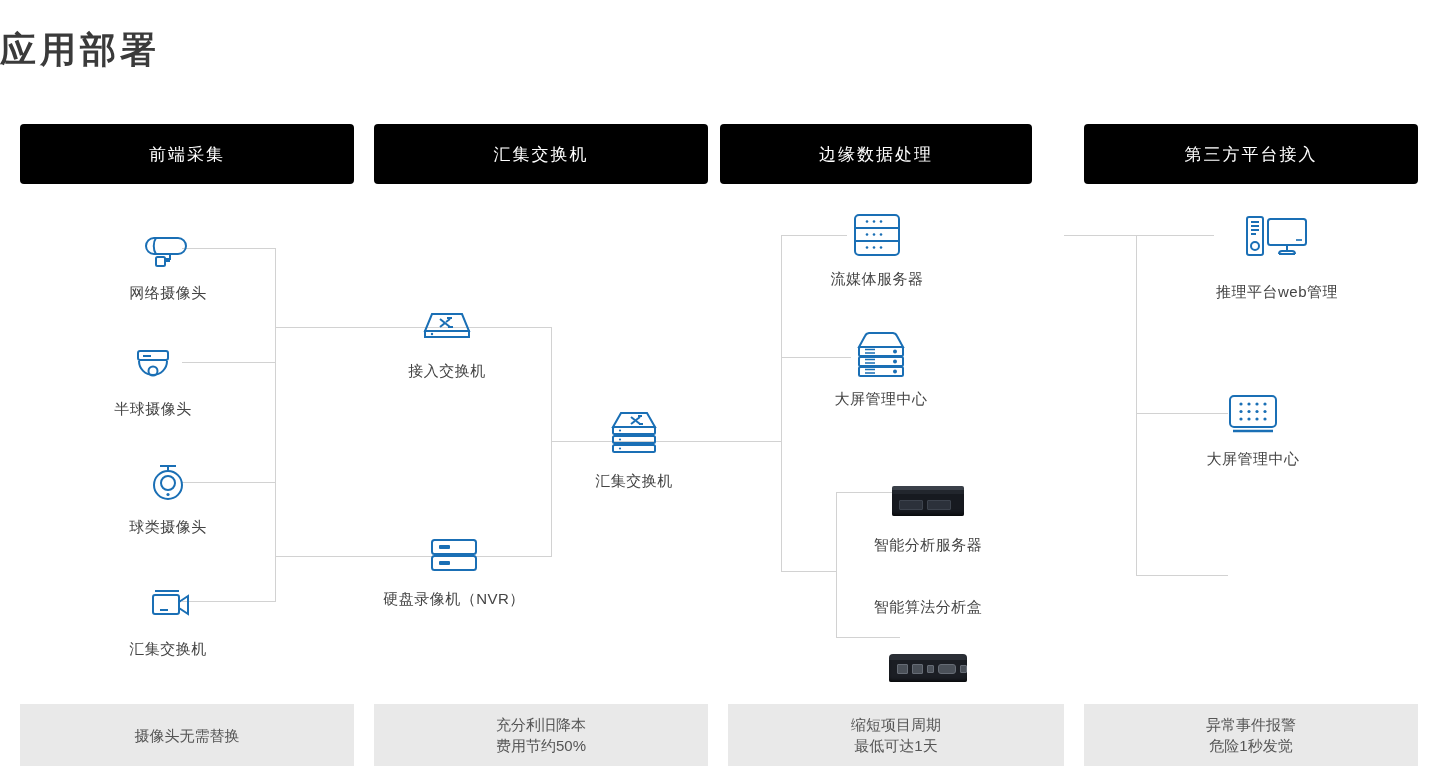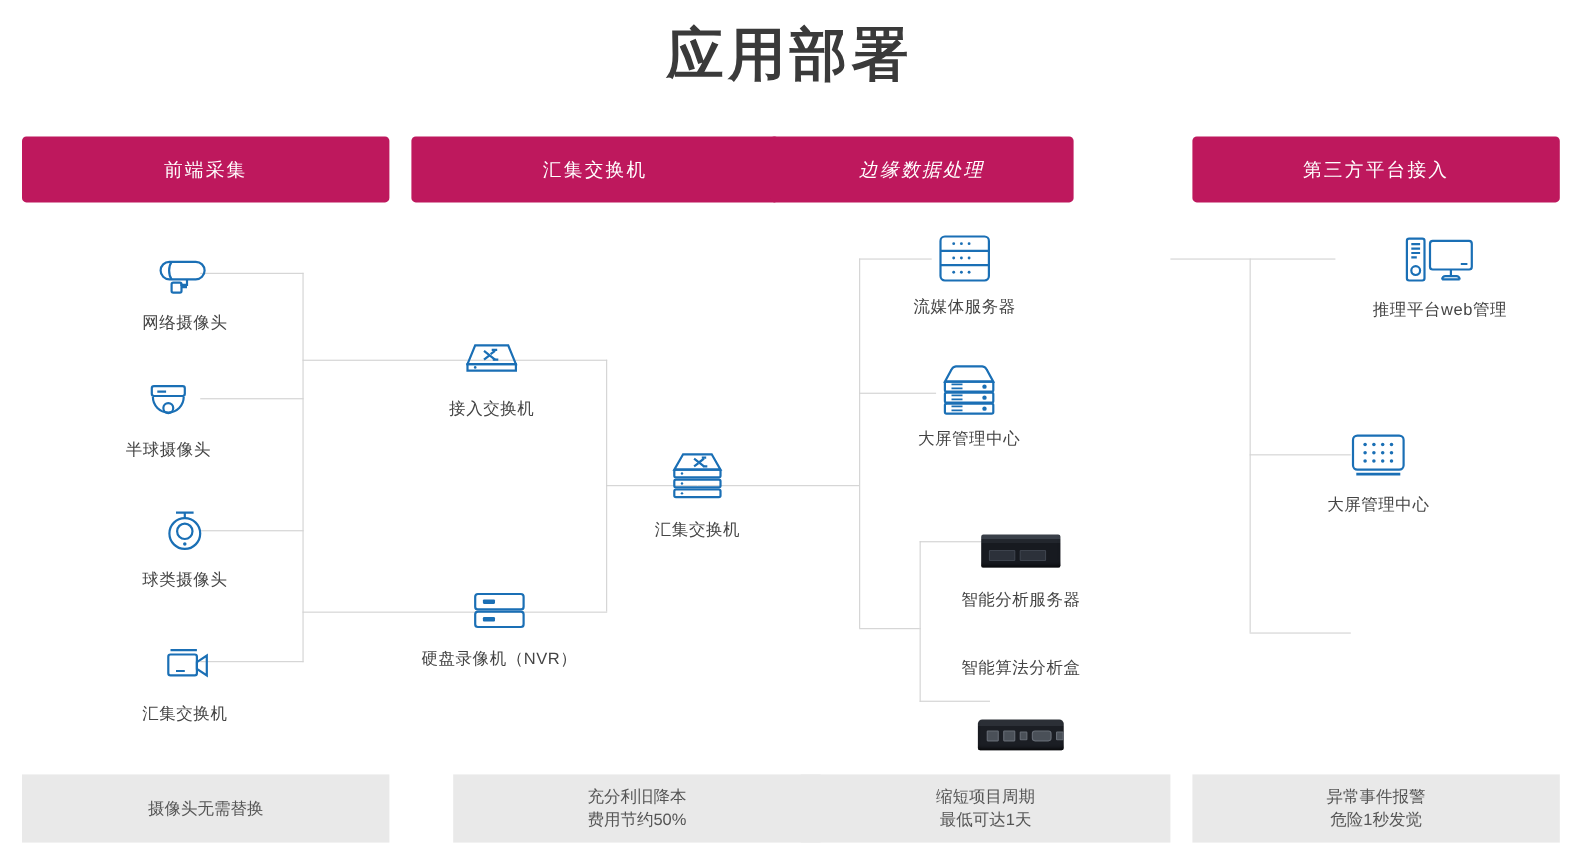--- a/index.html
+++ b/index.html
@@ -8,29 +8,29 @@
     background:#ffffff;
     font-family:"Liberation Sans","DejaVu Sans",sans-serif;
     color:#3f3f3f;
     overflow:hidden;
   }
   #stage{position:relative;width:1436px;height:782px;}
 
   
   .page-title{
     position:absolute;left:0;top:14px;width:1436px;
-    text-align:center;
-    font-size:52px;font-weight:bold;color:#3a3a3a;
+    text-align:left;
+    font-size:36px;font-weight:bold;color:#3a3a3a;
     letter-spacing:4px;line-height:72px;
   }
 
   
   .col-header{
     position:absolute;top:124px;height:60px;
-    background:#be185d;border-radius:4px;
+    background:#000000;border-radius:4px;
     color:#ffffff;font-size:17px;letter-spacing:2px;
     display:flex;align-items:center;justify-content:center;
   }
 
   
   .col-footer{
     position:absolute;top:704px;height:62px;
     background:#e9e9e9;
     color:#555;font-size:15px;line-height:21px;
     display:flex;flex-direction:column;align-items:center;justify-content:center;
@@ -92,21 +92,21 @@
 </style>
 </head>
 <body>
 
 <div id="stage">
 
   <div class="page-title">应用部署</div>
 
   <div class="col-header" style="left:20px;width:334px;">前端采集</div>
   <div class="col-header" style="left:374px;width:334px;">汇集交换机</div>
-  <div class="col-header" style="left:700px;width:276px;font-style:italic;">边缘数据处理</div>
+  <div class="col-header" style="left:720px;width:312px;">边缘数据处理</div>
   <div class="col-header" style="left:1084px;width:334px;">第三方平台接入</div>
 
   <div class="ln v" style="left:275px;top:248px;height:354px;"></div>
   <div class="ln h" style="left:182px;top:248px;width:94px;"></div>
   <div class="ln h" style="left:182px;top:362px;width:94px;"></div>
   <div class="ln h" style="left:182px;top:482px;width:94px;"></div>
   <div class="ln h" style="left:182px;top:601px;width:94px;"></div>
 
   <div class="ln h" style="left:275px;top:327px;width:172px;"></div>
   <div class="ln h" style="left:275px;top:556px;width:172px;"></div>
@@ -279,21 +279,21 @@
             <i></i>
             <i class="small"></i>
             <i class="wide"></i>
             <i class="small"></i>
         </div>
       </div>
     </div>
     <div class="cap">智能算法分析盒</div>
   </div>
 
-  <div class="node" style="left:1224px;top:210px;">
+  <div class="node" style="left:1192px;top:210px;gap:11px;">
     <div class="ico">
       <svg width="76" height="48" viewBox="0 0 76 48" fill="none" stroke="#1a6fb5" stroke-width="2">
         <rect x="8" y="4" width="16" height="38" rx="2"></rect>
         <path d="M12 9 h8 M12 13 h8 M12 17 h8 M12 21 h5"></path>
         <circle cx="16" cy="33" r="4"></circle>
         <rect x="29" y="6" width="38" height="26" rx="2.5"></rect>
         <path d="M48 32 v6 M40 41 h16 M40 41 a3 3 0 0 1 3 -3 h10 a3 3 0 0 1 3 3"></path>
         <path d="M57 27 h6" stroke-width="1.6"></path>
       </svg>
     </div>
@@ -321,21 +321,21 @@
         </g>
       </svg>
     </div>
     <div class="cap">大屏管理中心</div>
   </div>
 
 
   <div class="col-footer" style="left:20px;width:334px;">
     <span>摄像头无需替换</span>
   </div>
-  <div class="col-footer" style="left:374px;width:334px;margin-left:38px;">
+  <div class="col-footer" style="left:374px;width:334px;">
     <span>充分利旧降本</span>
     <span>费用节约50%</span>
   </div>
   <div class="col-footer" style="left:728px;width:336px;">
     <span>缩短项目周期</span>
     <span>最低可达1天</span>
   </div>
   <div class="col-footer" style="left:1084px;width:334px;">
     <span>异常事件报警</span>
     <span>危险1秒发觉</span>

